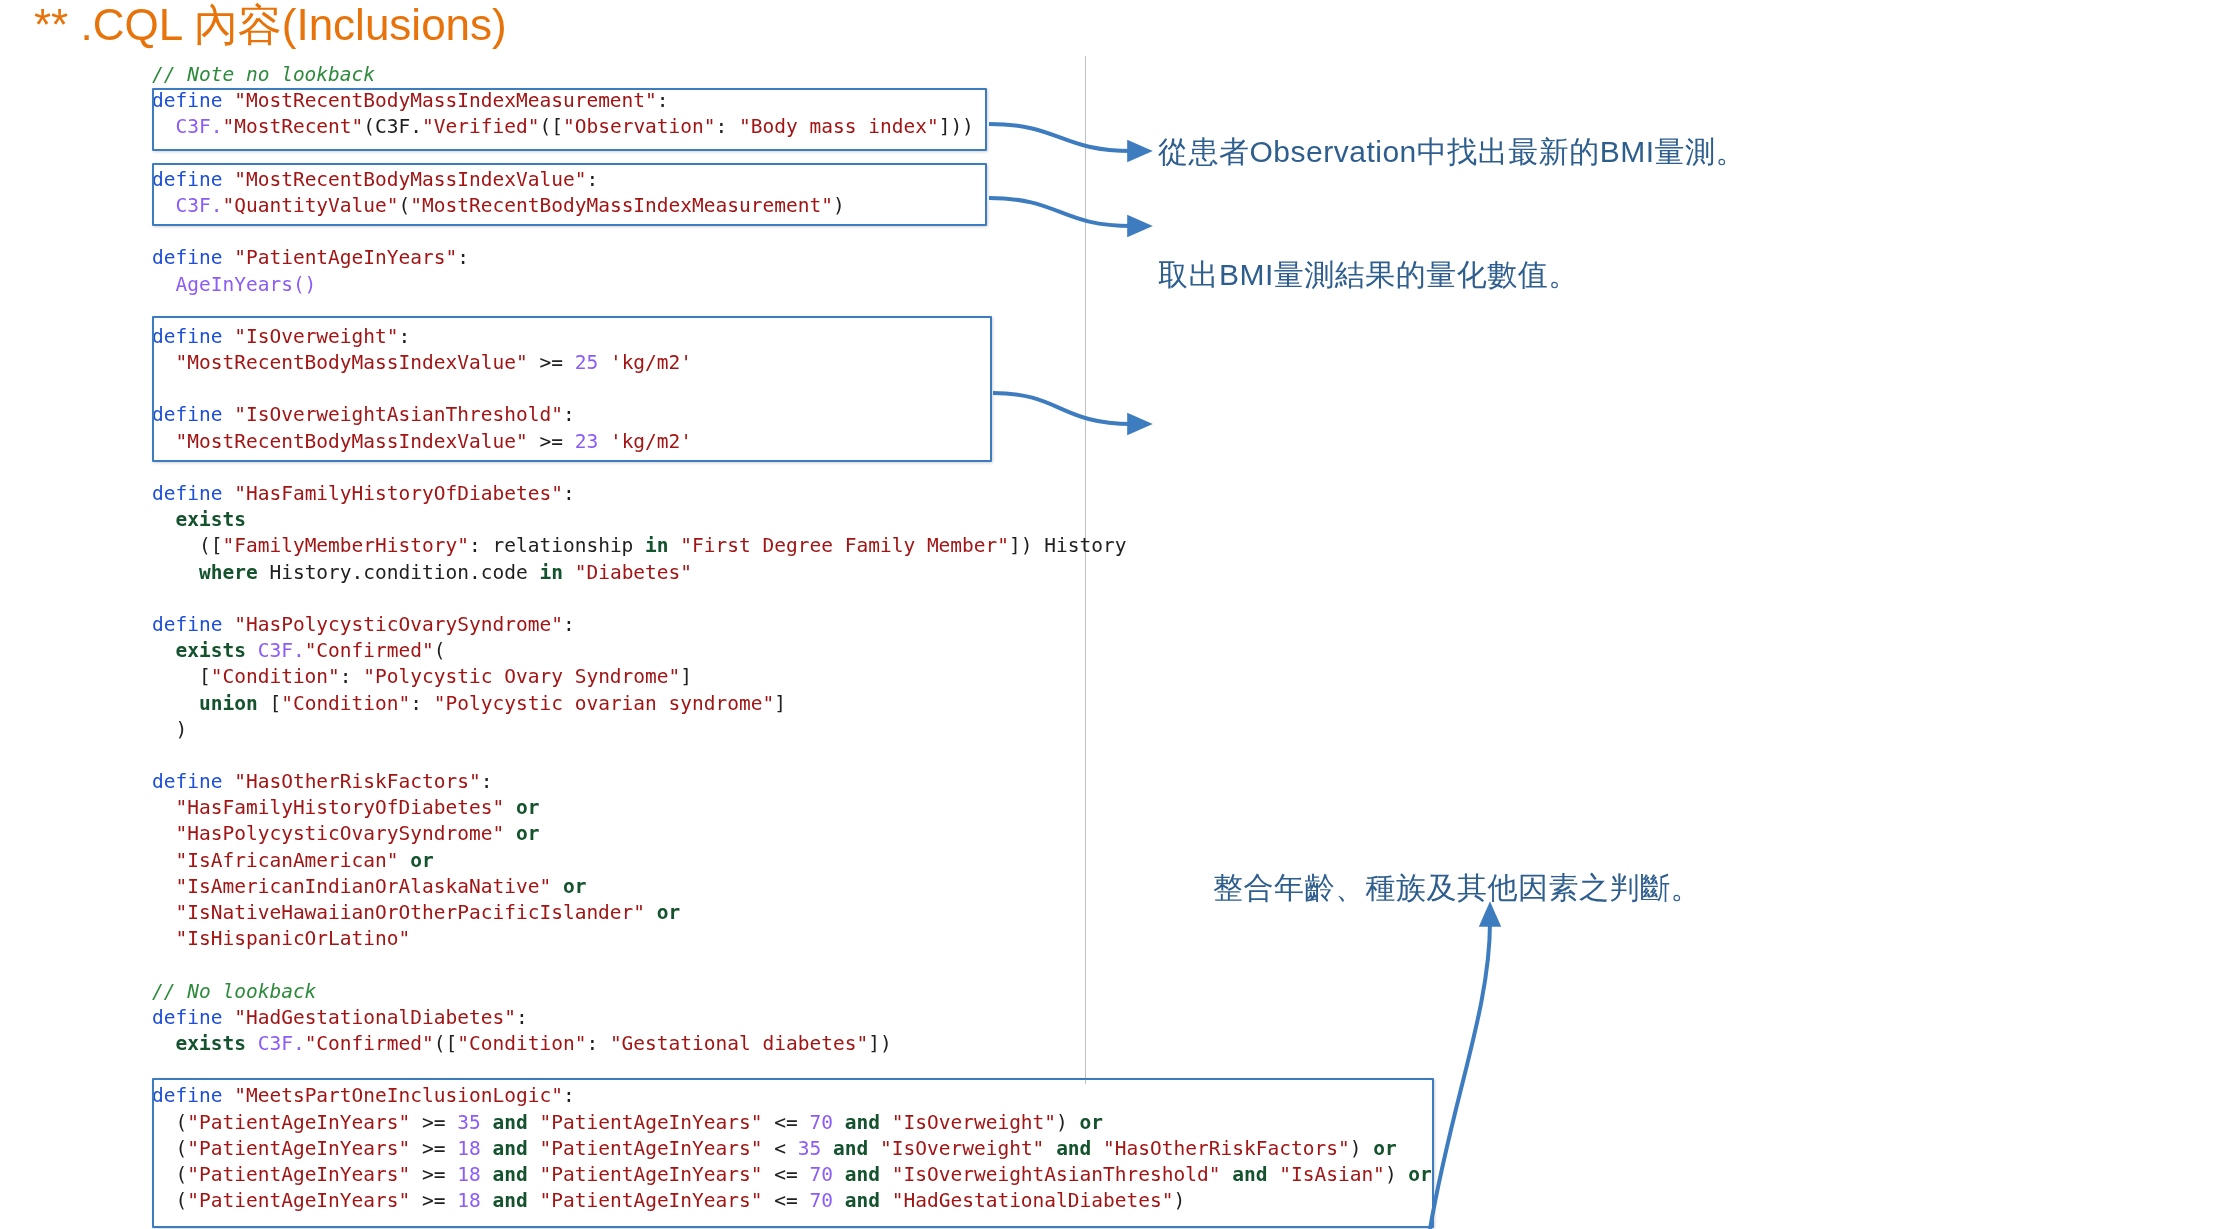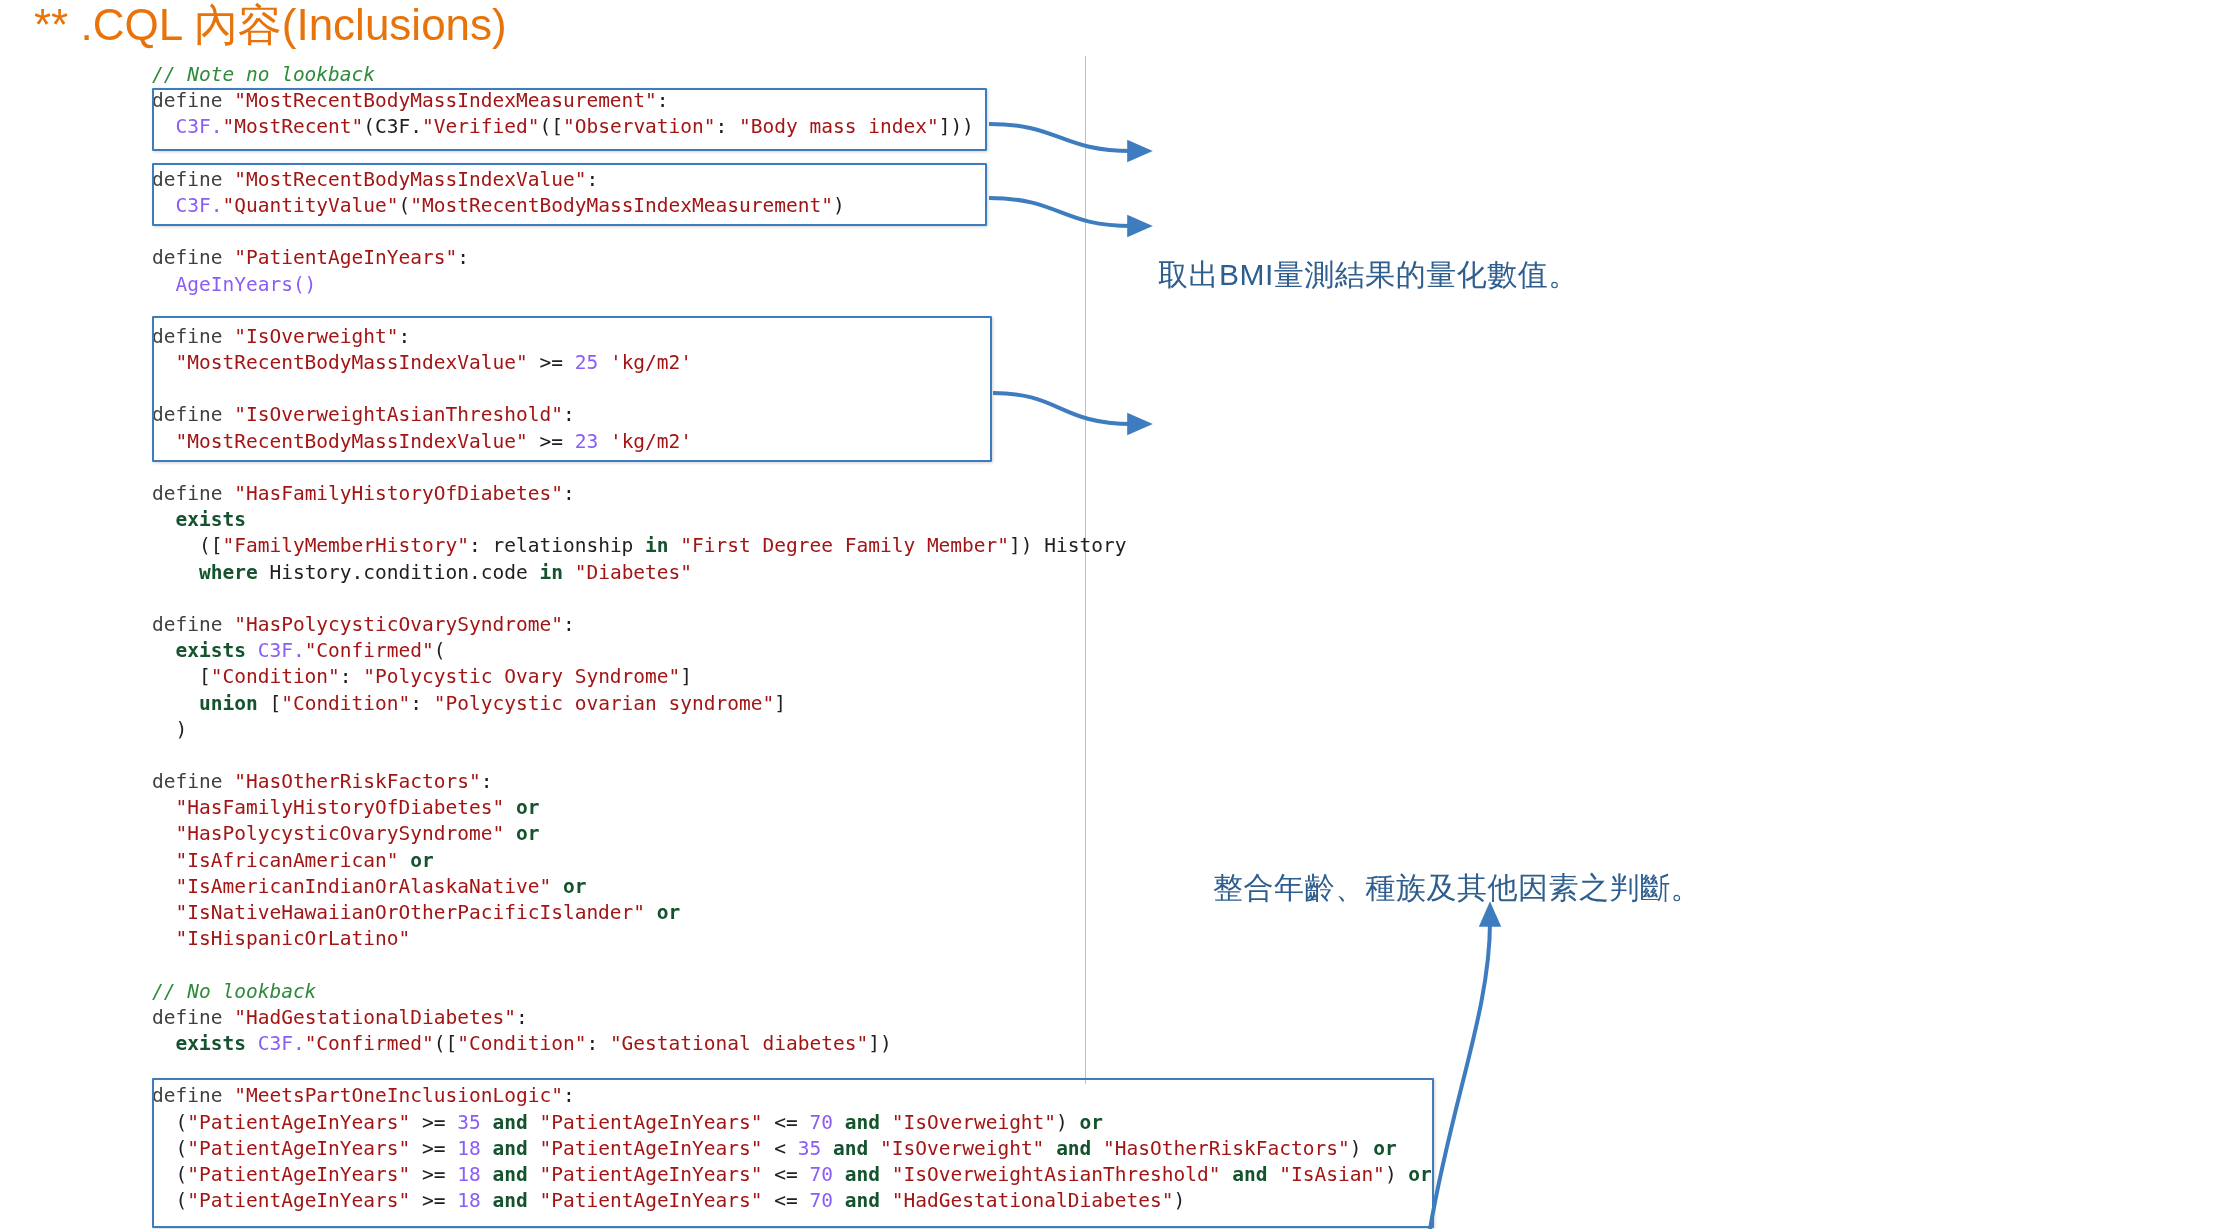--- a/index.html
+++ b/index.html
@@ -43,21 +43,21 @@
     font-family: "DejaVu Sans Mono", "Liberation Mono", monospace;
     font-size: 19.5px;
     line-height: 26.2px;
     color: #1f1f1f;
     white-space: pre;
   }
   .cline { white-space: pre; height: 26.2px; }
   .cline.blank { height: 26.2px; }
 
   .tok-cmt  { color: #2E8B3C; font-style: italic; }
-  .tok-kw   { color: #404040; }
+  .tok-kw   { color: #1d4ed8; }
   .tok-str  { color: #A31515; }
   .tok-num  { color: #8b5cf6; }
   .tok-op   { color: #202020; }
   .tok-bold { color: #14532d; font-weight: bold; }
   .tok-pl   { color: #8b5cf6; }
 
   
   .codebox {
     position: absolute;
     border: 2px solid #3E7CC0;
@@ -115,16 +115,17 @@
       </marker>
     </defs>
     <g stroke="#3E7CC0" stroke-width="4" fill="none" marker-end="url(#ah)">
       <path d="M989,124 C1060,124 1060,151 1132,151"></path>
       <path d="M989,198 C1060,198 1060,226 1132,226"></path>
       <path d="M993,393 C1060,393 1060,424 1132,424"></path>
       <path d="M1430,1229 C1452,1100 1490,1010 1490,922"></path>
     </g>
   </svg>
 
+  <div class="annot" id="annot-1">從患者Observation中找出最新的BMI量測。</div>
   <div class="annot" id="annot-2">取出BMI量測結果的量化數值。</div>
   <div class="annot" id="annot-4">整合年齡、種族及其他因素之判斷。</div>
 
 </div>
 
 </body></html>

